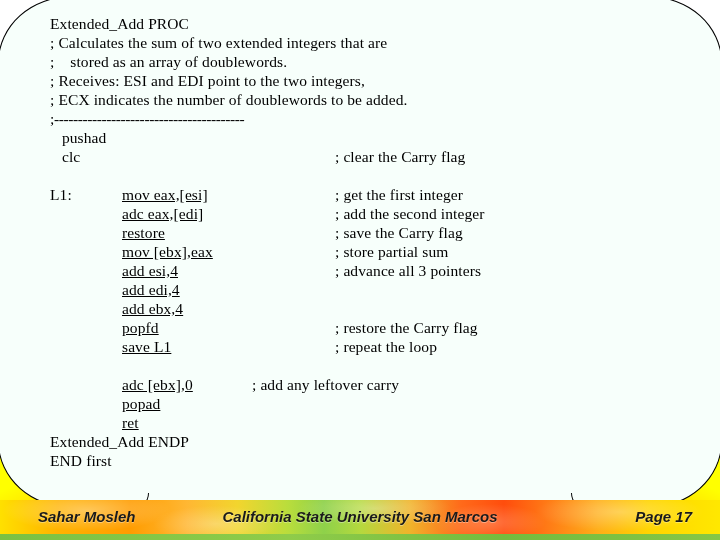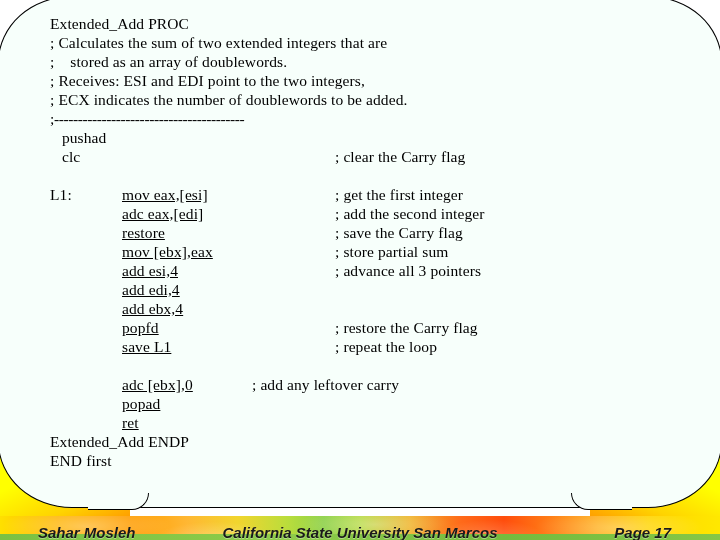--- a/index.html
+++ b/index.html
@@ -84,21 +84,21 @@
     font-family: "Liberation Serif", "DejaVu Serif", serif;
     letter-spacing: -0.4px;
   }
 
   
   #footer {
     position: absolute;
     left: 0;
     bottom: 0;
     width: 720px;
-    height: 24px;
+    height: 40px;
     z-index: 5;
     overflow: hidden;
   }
   #footer-grad {
     position: absolute;
     left: 0; top: 0;
     width: 720px;
     height: 34px;
     background:
       linear-gradient(to right,
@@ -145,21 +145,21 @@
     font-style: italic;
     font-weight: bold;
     font-size: 15px;
     color: #1a1a1a;
     white-space: nowrap;
     z-index: 6;
     text-shadow: 0 1px 0 rgba(255,255,255,0.35);
   }
   #footer-author { left: 38px; }
   #footer-center { left: 50%; transform: translateX(-50%); text-align: right; }
-  #footer-page   { right: 49px; }
+  #footer-page   { right: 28px; }
 
   
   .tail {
     position: absolute;
     z-index: 4;
     background: #f7fffb;
     border: 1px solid #000000;
   }
   .tail-left {
     left: 88px;

